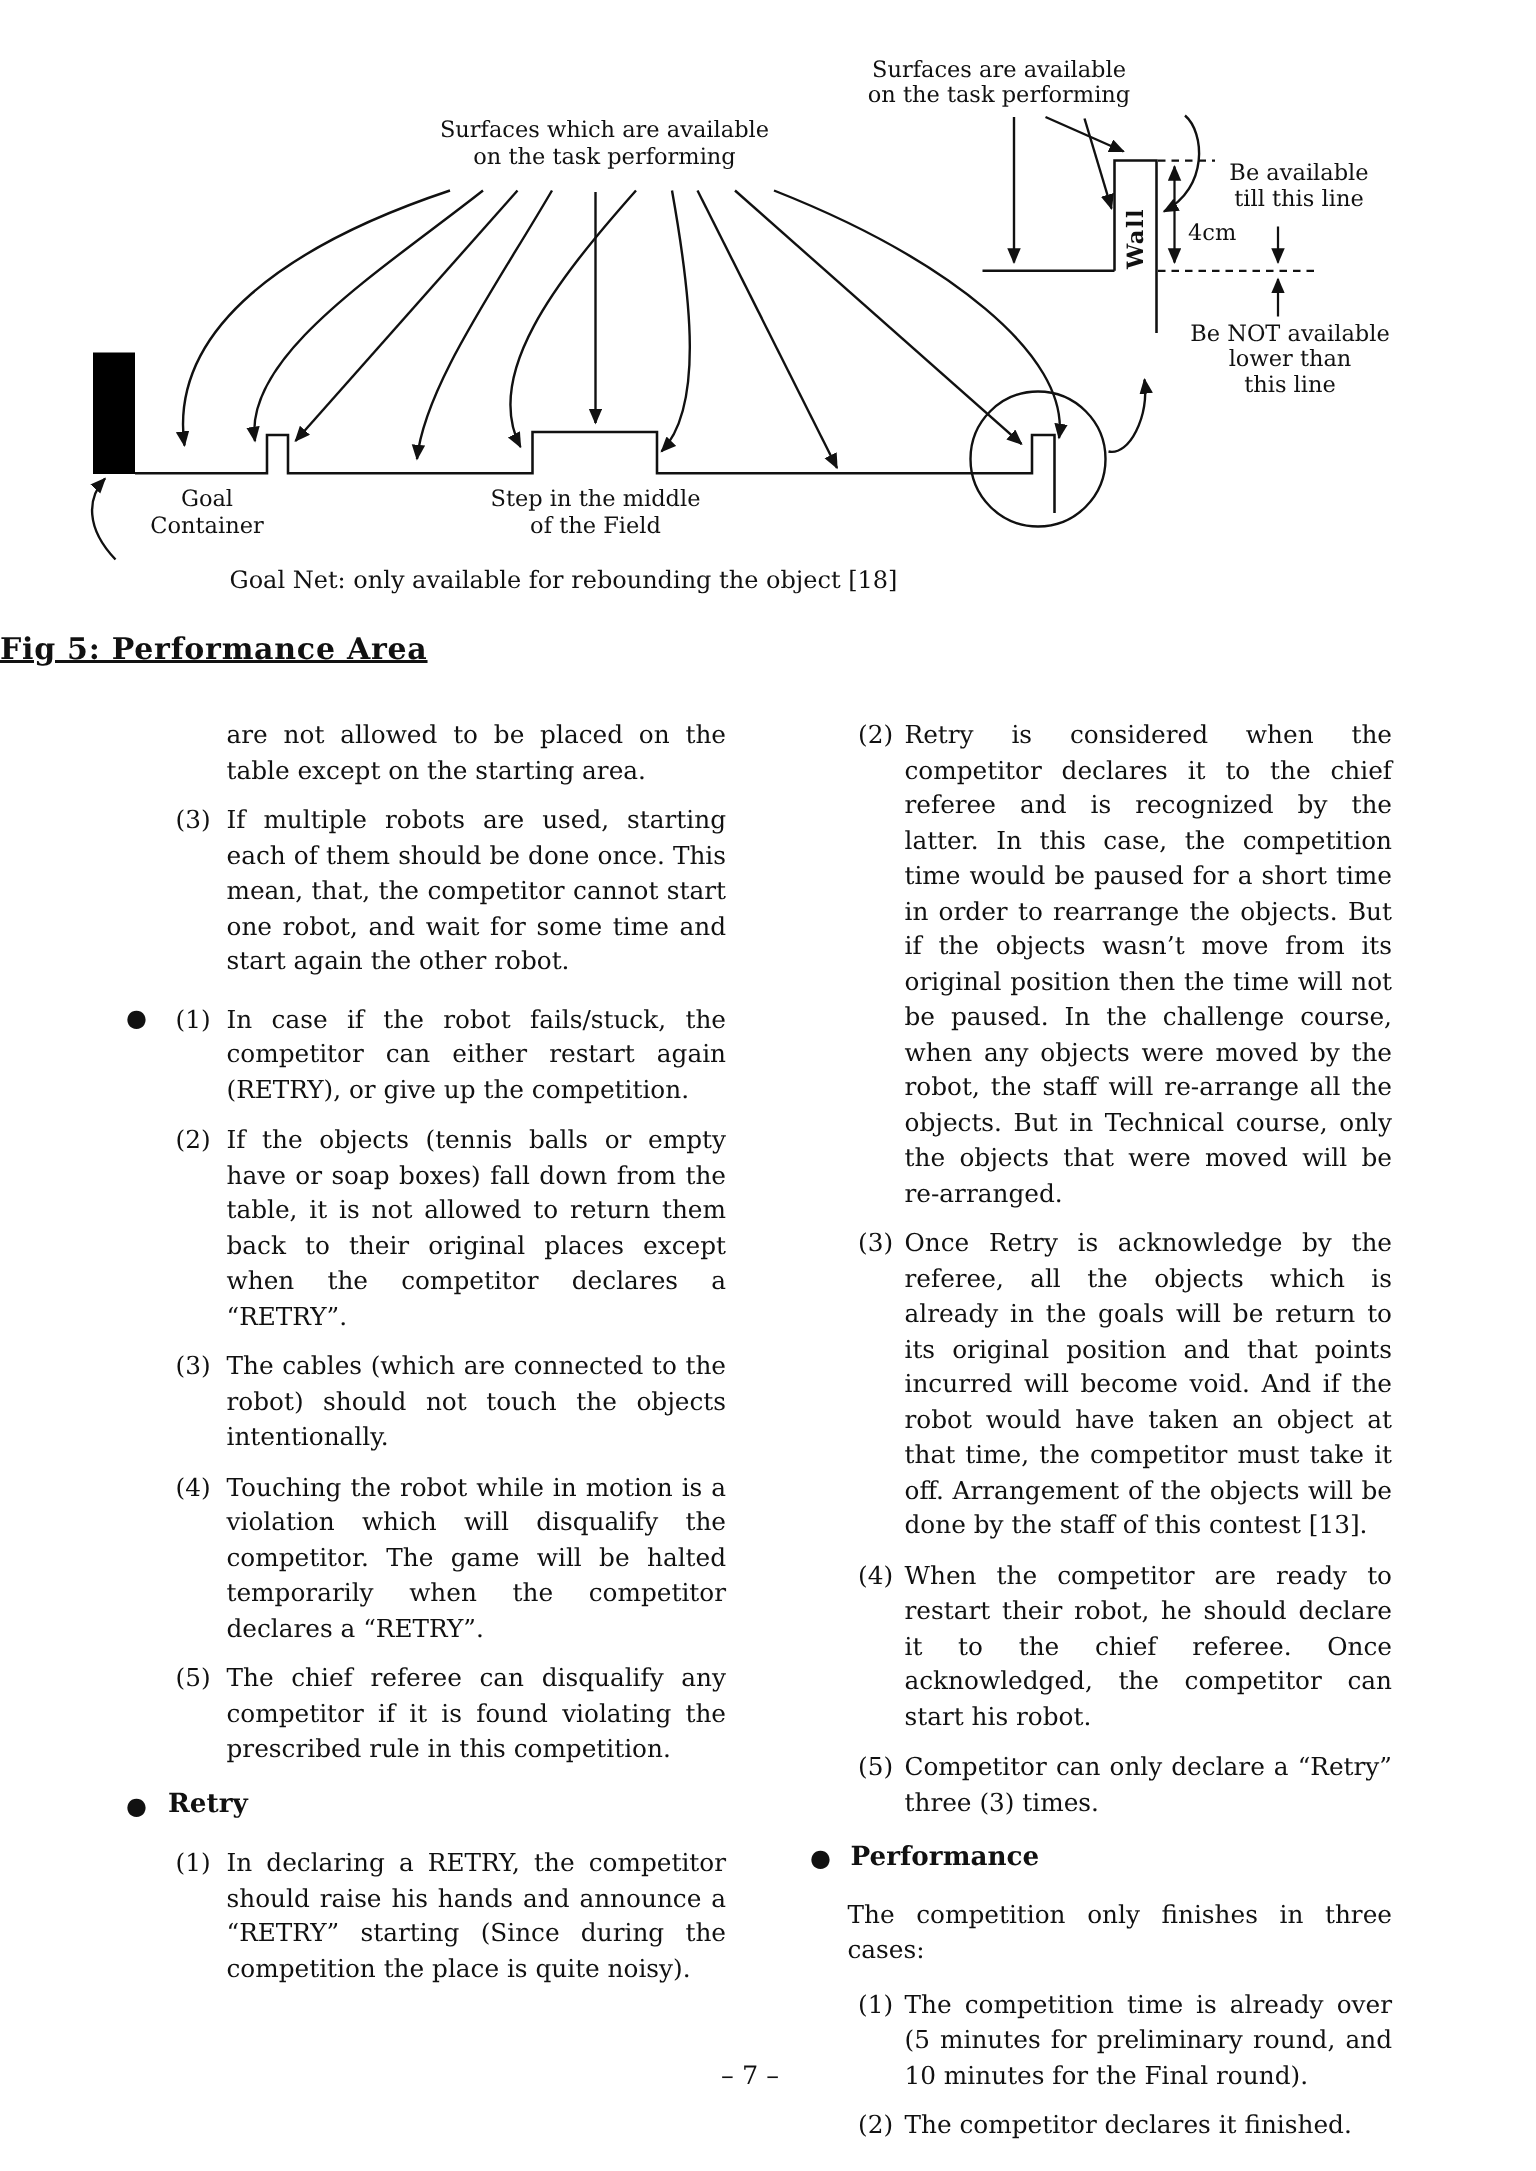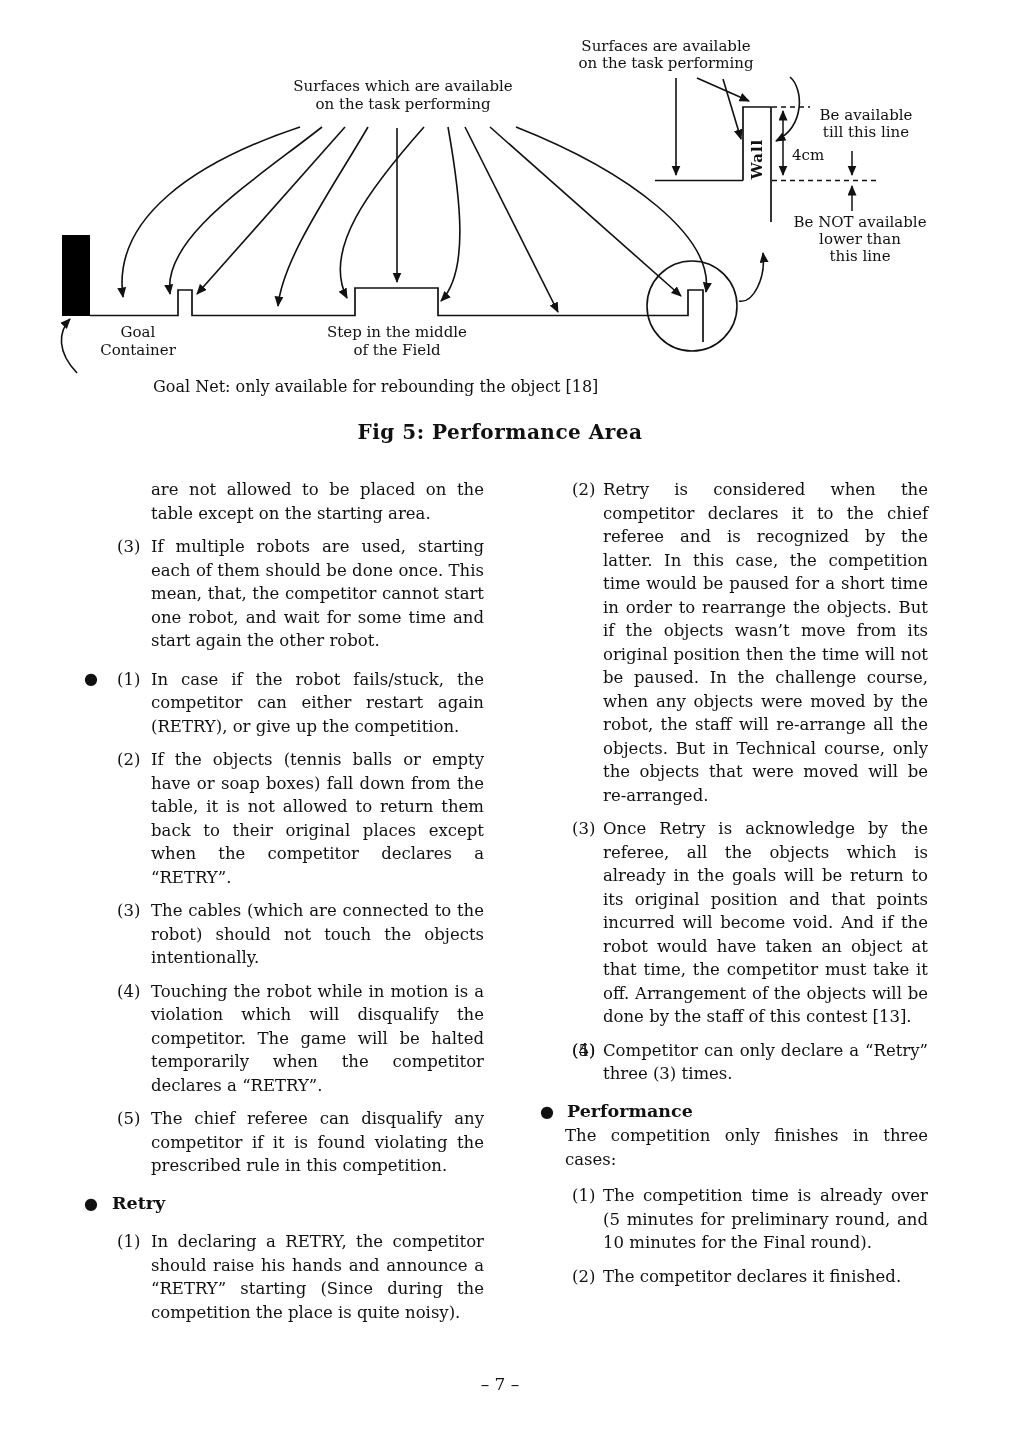--- a/index.html
+++ b/index.html
@@ -1,35 +1,35 @@
 <!DOCTYPE html>
 <html><head>
 <meta charset="utf-8">
 <style>
   html,body{margin:0;padding:0;background:#ffffff;}
   .page{position:relative;width:1024px;height:1447px;background:#ffffff;color:#111;
         font-family:"DejaVu Serif", "Liberation Serif", serif;overflow:hidden;}
   .figure-svg{position:absolute;left:0;top:0;}
-  .fig-caption{position:absolute;left:0;top:420px;width:1000px;text-align:center;
-        font-weight:bold;font-size:20px;letter-spacing:.5px;}
+  .fig-caption{position:absolute;left:0;top:420px;width:1000px;text-align:left;
+        font-weight:bold;font-size:20px;letter-spacing:.5px;text-decoration:underline;}
   .col{position:absolute;top:478px;font-size:16.5px;line-height:23.5px;text-align:justify;}
   .col.left{left:84px;width:400px;}
   .col.right{left:540px;width:388px;}
   .intro{padding-left:67px;}
   .item{position:relative;margin-top:10px;}
   .col.left .item{padding-left:67px;}
   .col.left .item .marker{position:absolute;left:33px;top:0;}
   .col.right .item{padding-left:63px;}
   .col.right .item .marker{position:absolute;left:32px;top:0;}
   .heading{position:relative;margin-top:14px;margin-bottom:15px;font-weight:bold;
         font-size:17.5px;text-align:left;}
   .col.left .heading{padding-left:28px;}
   .col.right .heading{padding-left:27px;}
   .heading .bullet{position:absolute;left:0;top:0;font-size:16px;}
-  .subtitle{margin-top:1px;padding-left:25px;text-align:justify;font-weight:normal;
+  .subtitle{margin-top:14px;padding-left:25px;text-align:justify;font-weight:normal;
         font-size:16.5px;}
   .footer{position:absolute;left:0;top:1374px;width:1000px;text-align:center;font-size:17px;}
   svg text{font-family:"DejaVu Serif","Liberation Serif",serif;fill:#111;}
 </style>
 </head>
 <body>
 
 <div class="page">
 
   <svg class="figure-svg" width="1024" height="465" viewBox="0 0 1024 465">
@@ -153,20 +153,21 @@
     <div class="item" style="margin-top:0;">
       <span class="marker">(2)</span>
       <span>Retry is considered when the competitor declares it to the chief referee and is recognized by the latter. In this case, the competition time would be paused for a short time in order to rearrange the objects. But if the objects wasn’t move from its original position then the time will not be paused. In the challenge course, when any objects were moved by the robot, the staff will re-arrange all the objects. But in Technical course, only the objects that were moved will be re-arranged.</span>
     </div>
     <div class="item">
       <span class="marker">(3)</span>
       <span>Once Retry is acknowledge by the referee, all the objects which is already in the goals will be return to its original position and that points incurred will become void. And if the robot would have taken an object at that time, the competitor must take it off. Arrangement of the objects will be done by the staff of this contest [13].</span>
     </div>
     <div class="item">
       <span class="marker">(4)</span>
+      <span>When the competitor are ready to restart their robot, he should declare it to the chief referee. Once acknowledged, the competitor can start his robot.</span>
     </div>
     <div class="item">
       <span class="marker">(5)</span>
       <span>Competitor can only declare a “Retry” three (3) times.</span>
     </div>
 
     <div class="heading" style="margin-bottom:0;">
       <span class="bullet">●</span>
       <span>Performance</span>
       <div class="subtitle" style="padding-left:0;margin-left:-2px;">The competition only finishes in three cases:</div>

